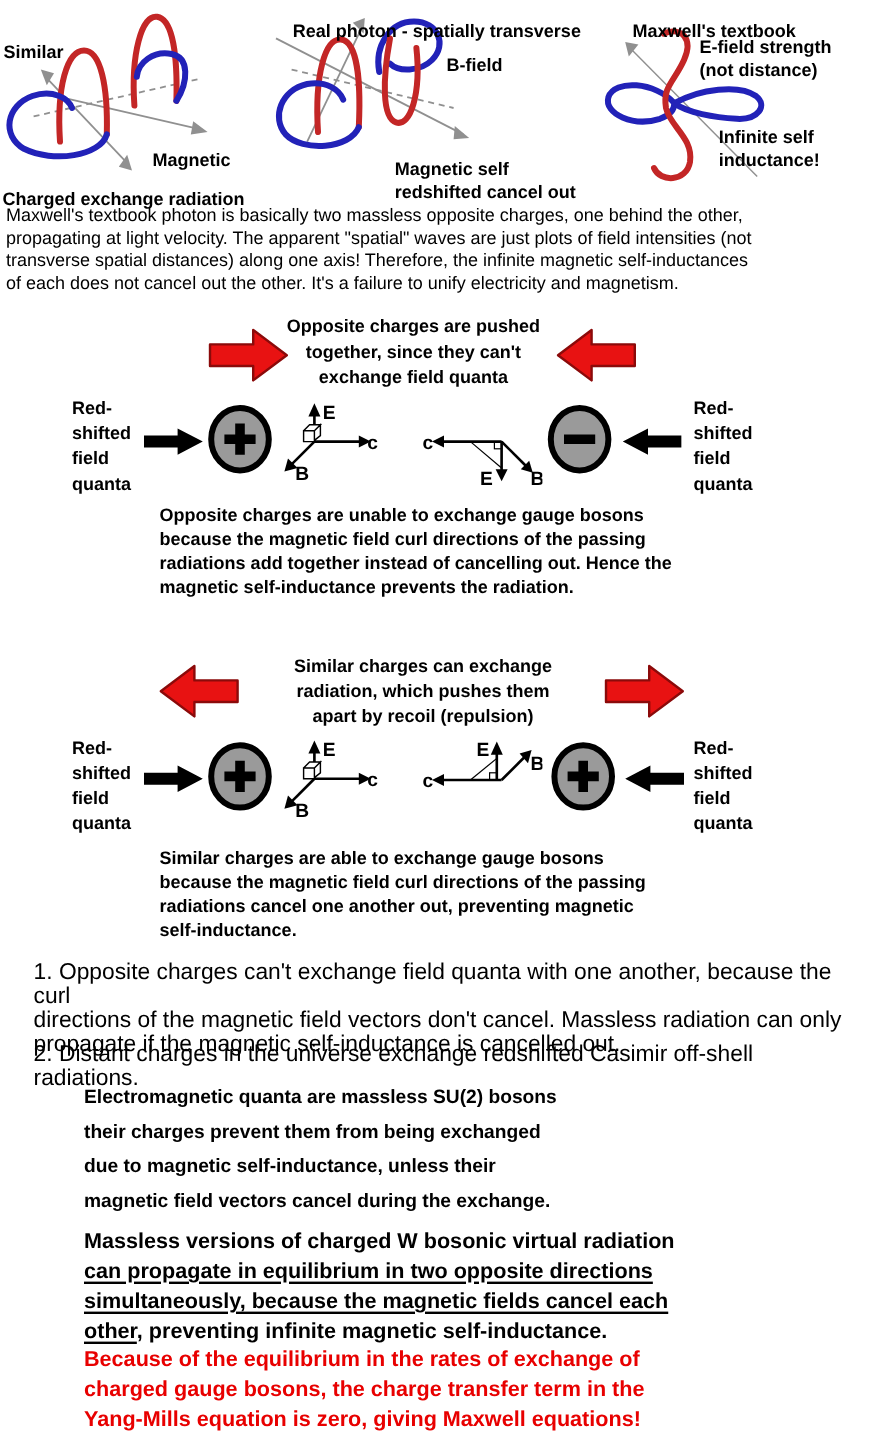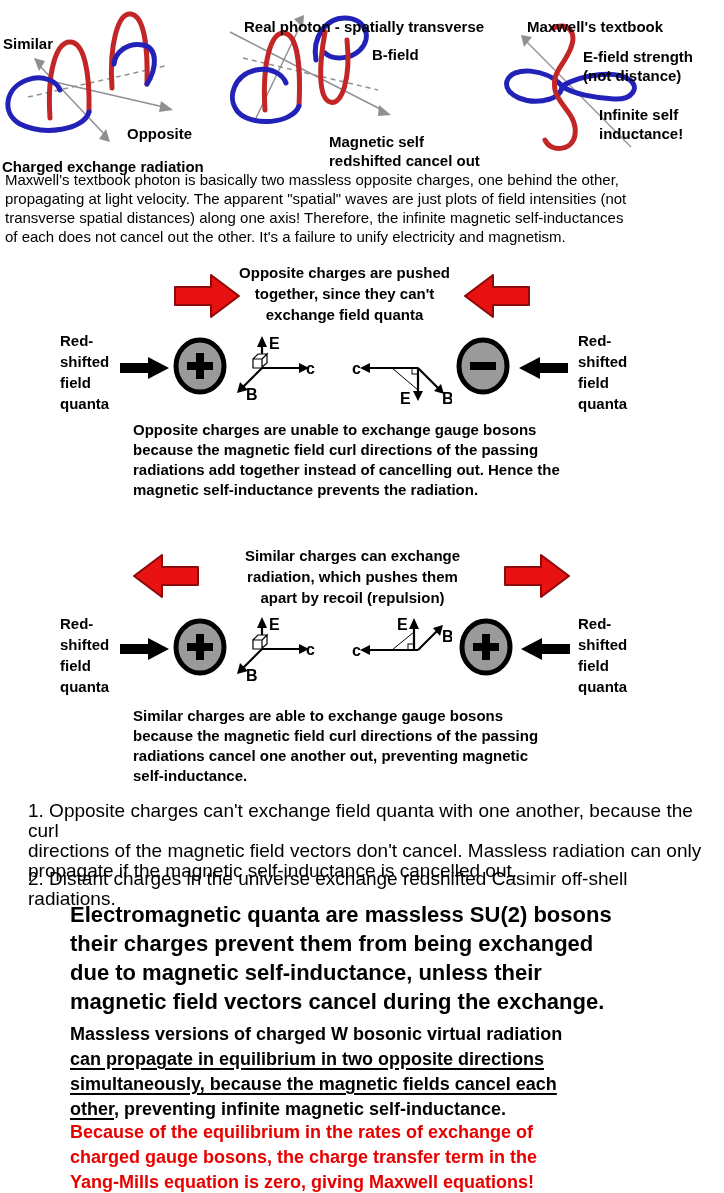--- a/index.html
+++ b/index.html
@@ -5,21 +5,21 @@
   html,body{margin:0;padding:0;background:#fff;}
   #canvas{position:relative;width:724px;height:1193px;background:#ffffff;overflow:hidden;
           font-family:"Liberation Sans",sans-serif;color:#000;}
   .abs{position:absolute;}
   .dlabel{font-weight:bold;font-size:15px;line-height:19px;white-space:pre-line;margin-top:12px;}
   .reg15{font-size:15px;line-height:19px;white-space:pre-line;}
   .reg15b{font-size:19px;line-height:20px;white-space:pre-line;}
   .bold15{font-weight:bold;font-size:15px;line-height:20px;white-space:pre-line;}
   .headline{font-weight:bold;font-size:15px;line-height:21px;white-space:pre-line;text-align:center;}
   .sidelabel{font-weight:bold;font-size:15px;line-height:21px;white-space:pre-line;}
-  .big{font-weight:bold;font-size:22px;line-height:29px;white-space:pre-line;}
+  .big{font-weight:bold;font-size:16px;line-height:29px;white-space:pre-line;}
   .mid{font-weight:bold;font-size:18px;line-height:25px;white-space:pre-line;}
   .redtxt{color:#e80000;}
   .u{text-decoration:underline;text-decoration-thickness:2px;text-underline-offset:3px;}
   svg{display:block;}
   svg text{font-family:"Liberation Sans",sans-serif;font-weight:bold;font-size:16px;}
 </style>
 </head>
 <body>
 
 <div id="canvas">
@@ -34,21 +34,21 @@
       <polygon points="34,58 45,61 39,71"></polygon>
       <polygon points="110,142 99,139 106,129"></polygon>
       <polygon points="173,110 161,101 159,112"></polygon>
     </g>
     <path d="M 50,118 C 47,72 56,42 70,42 C 84,42 90,72 89,112" stroke="#c32626" stroke-width="5" fill="none" stroke-linecap="round"></path>
     <path d="M 89,112 C 84,130 44,136 20,124 C 1,113 5,88 27,80 C 44,74 57,82 60,90" stroke="#2222b8" stroke-width="5" fill="none" stroke-linecap="round"></path>
     <path d="M 112,88 C 109,45 118,12 131,14 C 144,16 148,46 147,84" stroke="#c32626" stroke-width="5" fill="none" stroke-linecap="round"></path>
     <path d="M 147,84 C 157,68 158,48 143,45 C 128,42 115,52 114,64" stroke="#2222b8" stroke-width="5" fill="none" stroke-linecap="round"></path>
   </svg>
   <div class="abs dlabel" style="left:3px;top:22px">Similar</div>
-  <div class="abs dlabel" style="left:127px;top:112px">Opposite</div>
+  <div class="abs dlabel" style="left:127px;top:112px">Magnetic</div>
   <div class="abs dlabel" style="left:2px;top:145px">Charged exchange radiation</div>
 
   <svg class="abs" style="left:228px;top:0" width="275" height="168" viewBox="0 0 275 168">
     <g stroke="#909090" stroke-width="1.5" fill="none">
       <line x1="74" y1="22" x2="28" y2="118"></line>
       <line x1="2" y1="32" x2="158" y2="112"></line>
       <line x1="15" y1="58" x2="150" y2="90" stroke-dasharray="5,4"></line>
     </g>
     <g fill="#909090" stroke="none">
       <polygon points="76,15 66,19 75,28"></polygon>
@@ -65,21 +65,21 @@
 redshifted cancel out</div>
 
   <svg class="abs" style="left:498px;top:14px" width="226" height="154" viewBox="0 0 226 154">
     <line x1="27" y1="26" x2="133" y2="133" stroke="#909090" stroke-width="1.2"></line>
     <polygon points="23,21 34,23 26,33" fill="#909090"></polygon>
     <path d="M 64,72 C 48,54 14,52 9,67 C 5,81 30,92 52,85 C 60,82 64,78 64,72 Z" stroke="#2222b8" stroke-width="5" fill="none" stroke-linejoin="round"></path>
     <path d="M 64,72 C 85,60 118,56 132,66 C 142,74 134,86 116,85 C 98,84 74,80 64,72 Z" stroke="#2222b8" stroke-width="5" fill="none" stroke-linejoin="round"></path>
     <path d="M 55,14 C 70,8 80,18 72,36 C 64,54 54,58 57,76 C 60,91 80,101 77,121 C 74,138 52,138 47,126" stroke="#c32626" stroke-width="5" fill="none" stroke-linecap="round"></path>
   </svg>
   <div class="abs dlabel" style="left:527px;top:5px">Maxwell's textbook</div>
-  <div class="abs dlabel" style="left:583px;top:35px">E-field strength
+  <div class="abs dlabel" style="left:583px;top:18px">E-field strength
 (not distance)</div>
   <div class="abs dlabel" style="left:599px;top:93px">Infinite self
 inductance!</div>
 
   <div class="abs reg15" style="left:5px;top:170px;width:716px">Maxwell's textbook photon is basically two massless opposite charges, one behind the other,
 propagating at light velocity. The apparent "spatial" waves are just plots of field intensities (not
 transverse spatial distances) along one axis! Therefore, the infinite magnetic self-inductances
 of each does not cancel out the other. It's a failure to unify electricity and magnetism.</div>
 
   <svg class="abs" style="left:173px;top:271px" width="68" height="50" viewBox="0 0 68 50">

